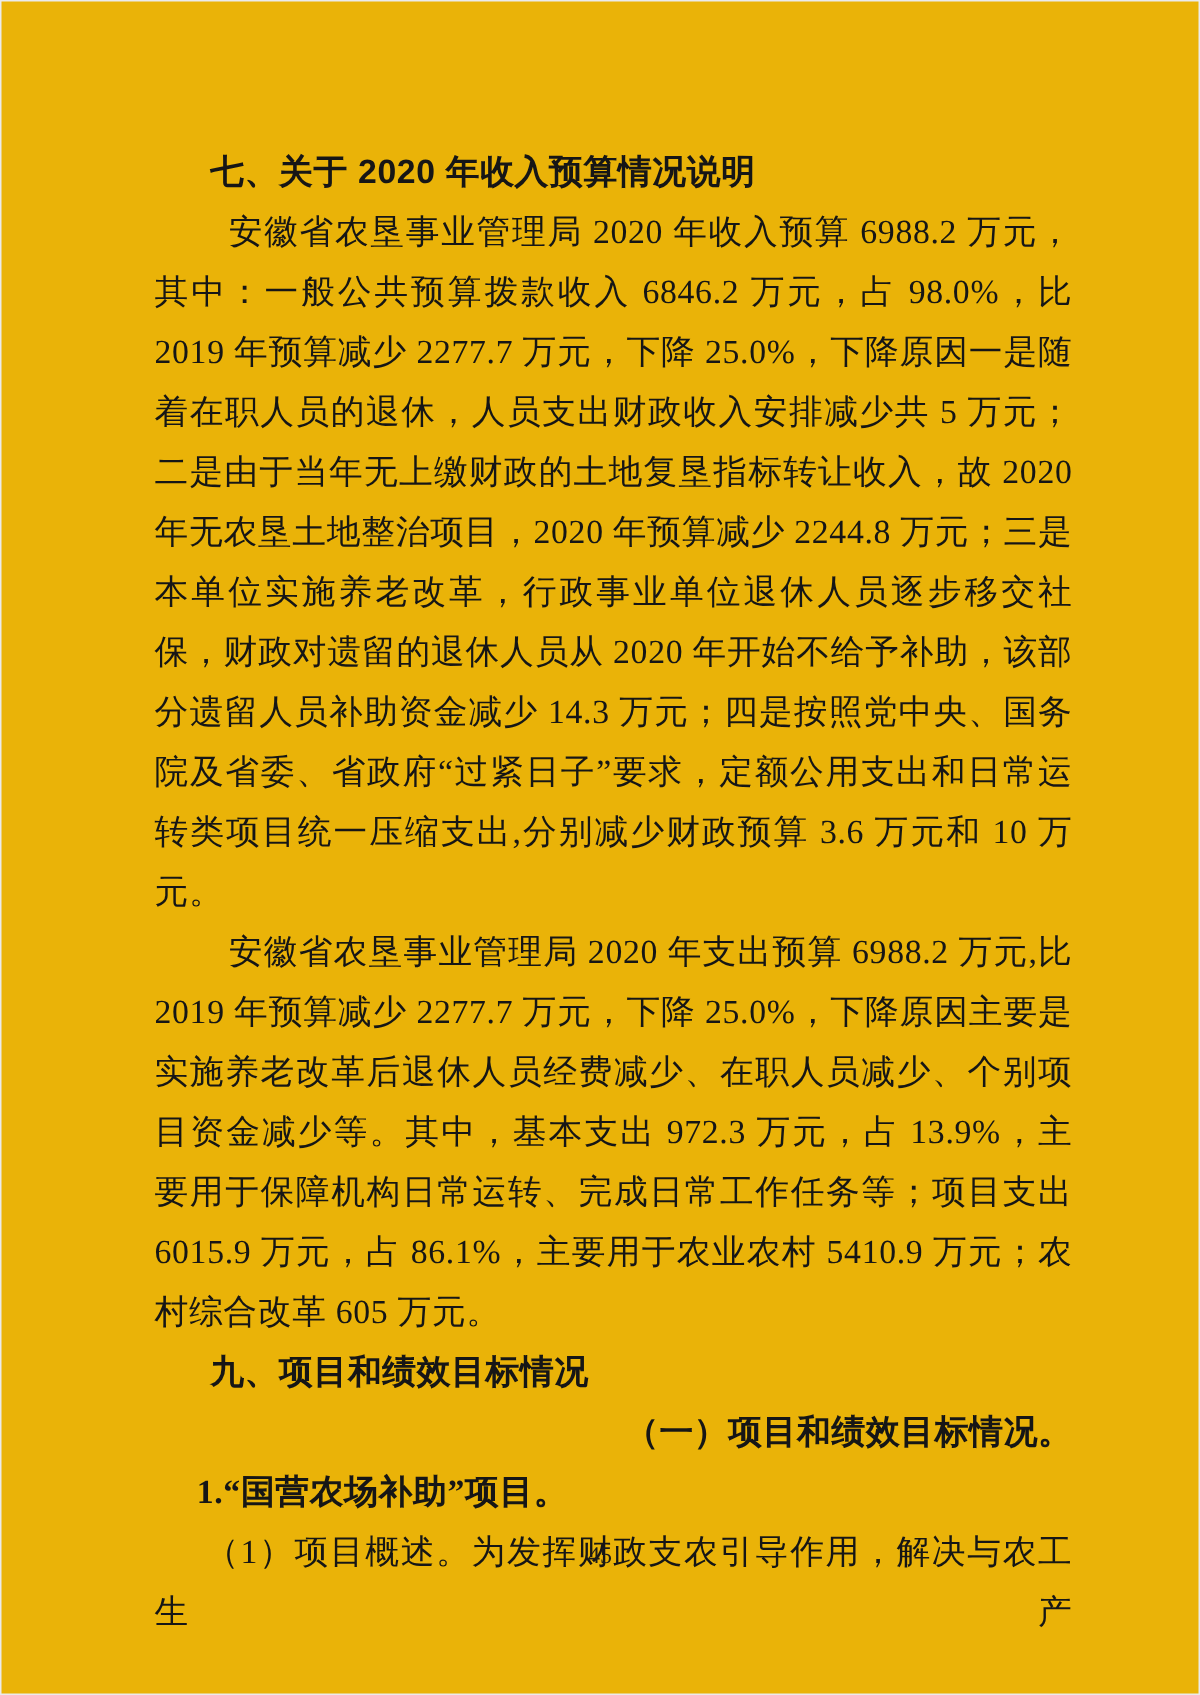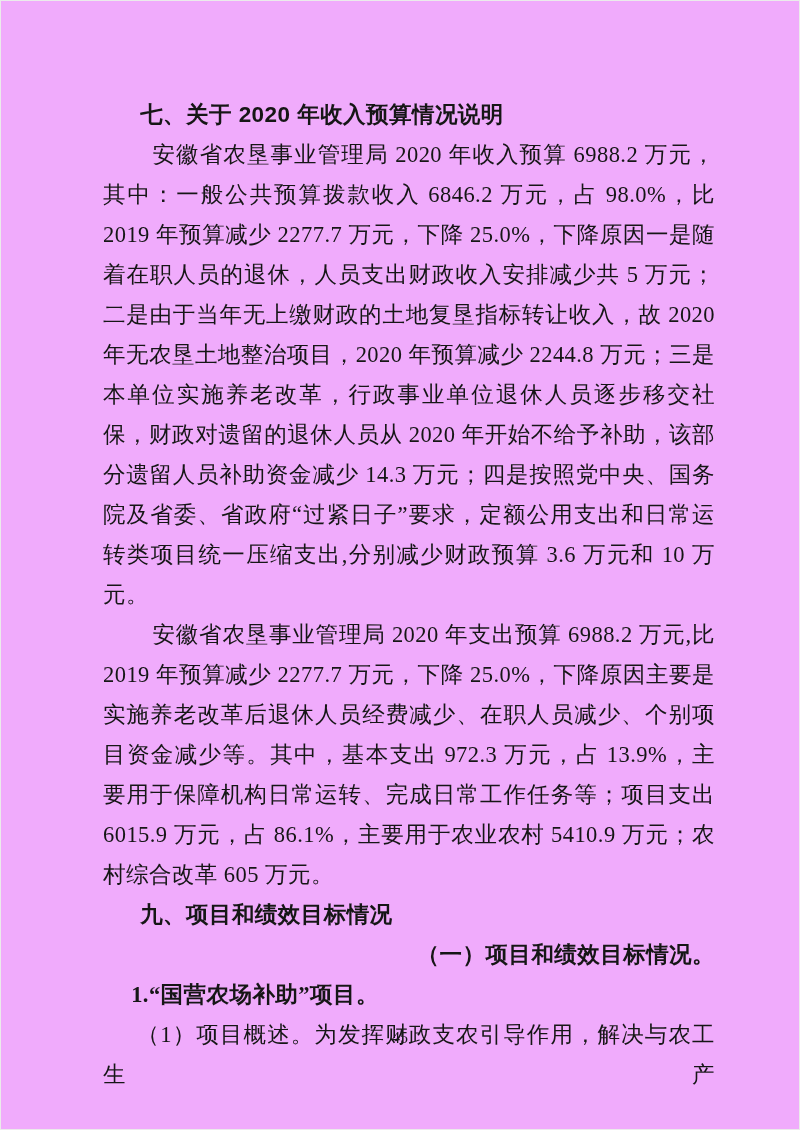--- a/index.html
+++ b/index.html
@@ -11,21 +11,21 @@
     width: 800px;
     height: 1130px;
     position: relative;
     overflow: hidden;
     font-family: "Liberation Serif", "DejaVu Serif", serif;
     color: #161616;
   }
   .page {
     position: absolute;
     inset: 0;
-    background: #f0abfc;
+    background: #eab308;
     border: 1px solid #ebebeb;
     box-sizing: border-box;
   }
   .content {
     position: absolute;
     left: 102px;
     top: 94px;
     width: 612px;
     font-size: 22.5px;
     line-height: 40px;

